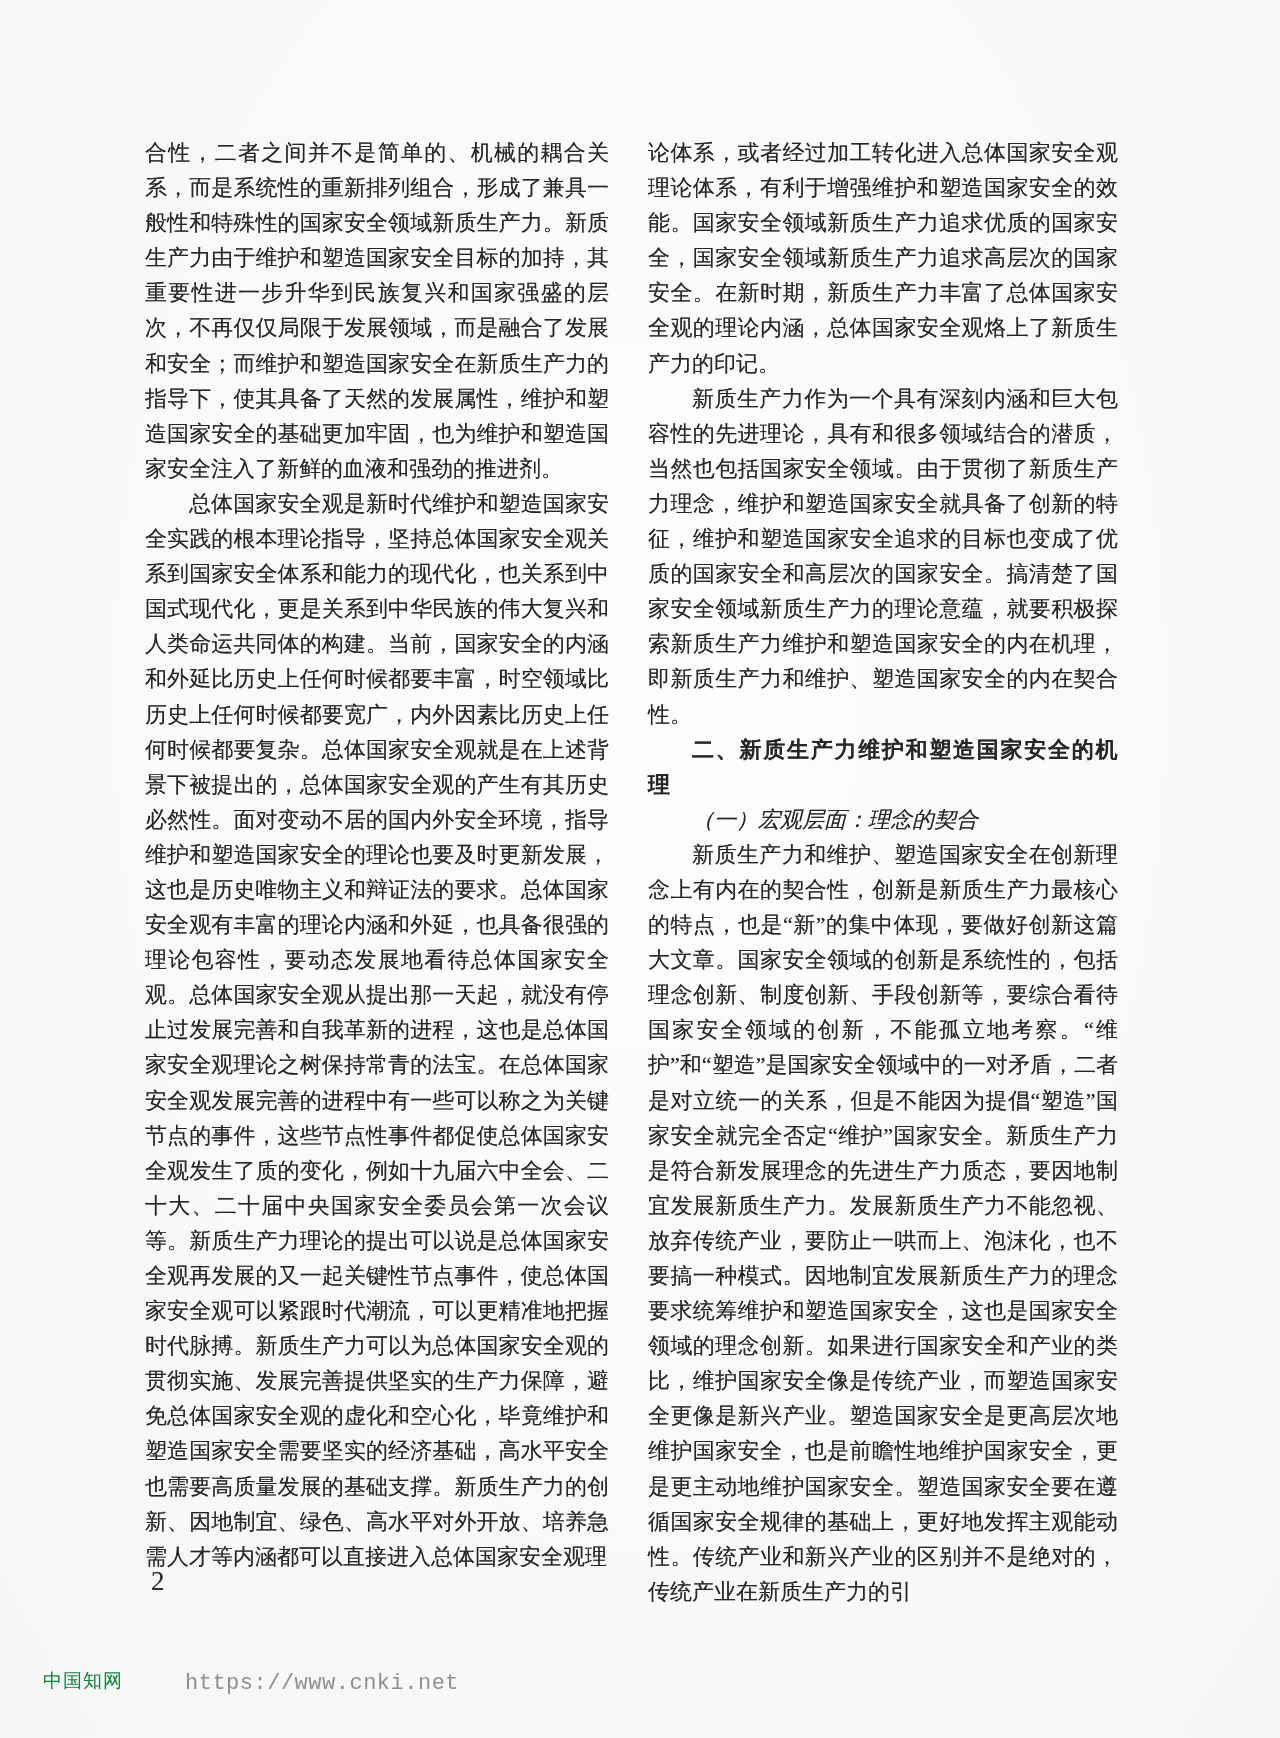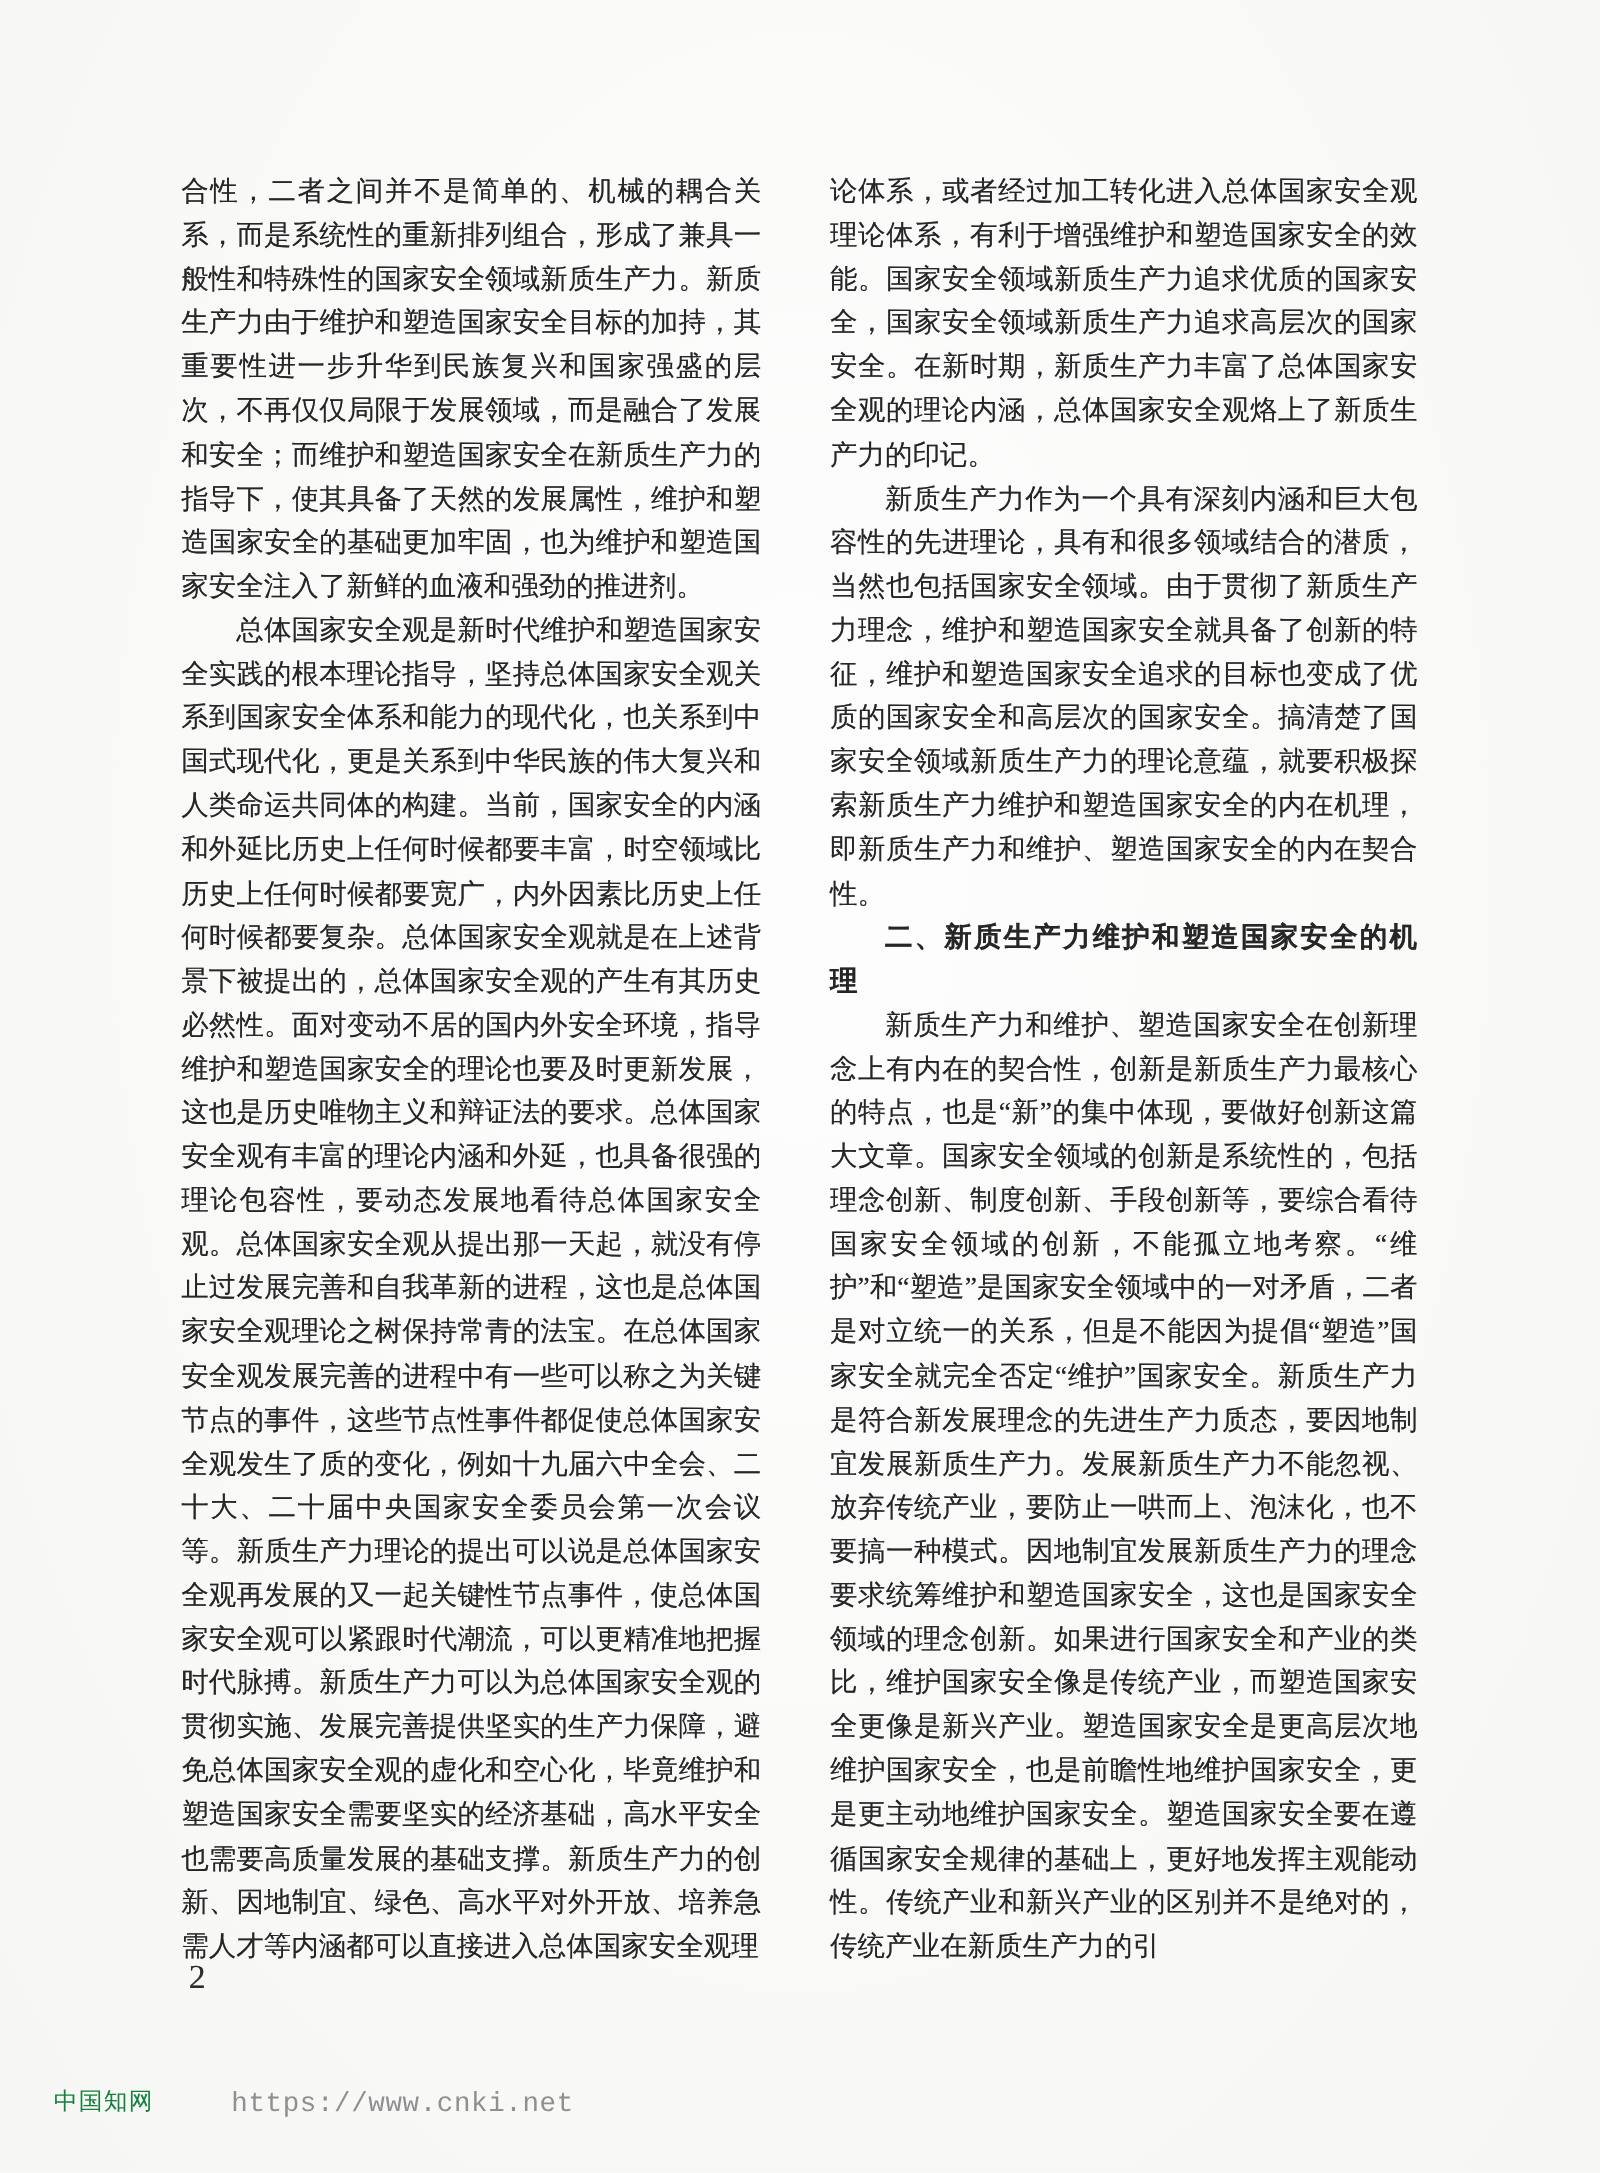--- a/index.html
+++ b/index.html
@@ -26,21 +26,21 @@
     top: 135px;
     width: 464px;
     font-size: 22px;
     line-height: 35.1px;
     color: #262626;
     text-align: justify;
     text-justify: inter-ideograph;
     text-shadow: 0 0 0.5px rgba(38,38,38,0.55);
   }
   .column.left  { left: 145px; }
-  .column.right { left: 664px; width: 470px; }
+  .column.right { left: 648px; width: 470px; }
   .column p {
     margin: 0;
     padding: 0;
   }
   .block.indent   { text-indent: 2em; }
   .block.noindent { text-indent: 0; }
   .block.heading {
     text-indent: 2em;
     font-weight: 700;
     font-family: "Liberation Sans", "DejaVu Sans", sans-serif;
@@ -91,20 +91,21 @@
 
   <div class="column left">
       <p class="block paragraph noindent">合性，二者之间并不是简单的、机械的耦合关系，而是系统性的重新排列组合，形成了兼具一般性和特殊性的国家安全领域新质生产力。新质生产力由于维护和塑造国家安全目标的加持，其重要性进一步升华到民族复兴和国家强盛的层次，不再仅仅局限于发展领域，而是融合了发展和安全；而维护和塑造国家安全在新质生产力的指导下，使其具备了天然的发展属性，维护和塑造国家安全的基础更加牢固，也为维护和塑造国家安全注入了新鲜的血液和强劲的推进剂。</p>
       <p class="block paragraph indent">总体国家安全观是新时代维护和塑造国家安全实践的根本理论指导，坚持总体国家安全观关系到国家安全体系和能力的现代化，也关系到中国式现代化，更是关系到中华民族的伟大复兴和人类命运共同体的构建。当前，国家安全的内涵和外延比历史上任何时候都要丰富，时空领域比历史上任何时候都要宽广，内外因素比历史上任何时候都要复杂。总体国家安全观就是在上述背景下被提出的，总体国家安全观的产生有其历史必然性。面对变动不居的国内外安全环境，指导维护和塑造国家安全的理论也要及时更新发展，这也是历史唯物主义和辩证法的要求。总体国家安全观有丰富的理论内涵和外延，也具备很强的理论包容性，要动态发展地看待总体国家安全观。总体国家安全观从提出那一天起，就没有停止过发展完善和自我革新的进程，这也是总体国家安全观理论之树保持常青的法宝。在总体国家安全观发展完善的进程中有一些可以称之为关键节点的事件，这些节点性事件都促使总体国家安全观发生了质的变化，例如十九届六中全会、二十大、二十届中央国家安全委员会第一次会议等。新质生产力理论的提出可以说是总体国家安全观再发展的又一起关键性节点事件，使总体国家安全观可以紧跟时代潮流，可以更精准地把握时代脉搏。新质生产力可以为总体国家安全观的贯彻实施、发展完善提供坚实的生产力保障，避免总体国家安全观的虚化和空心化，毕竟维护和塑造国家安全需要坚实的经济基础，高水平安全也需要高质量发展的基础支撑。新质生产力的创新、因地制宜、绿色、高水平对外开放、培养急需人才等内涵都可以直接进入总体国家安全观理</p>
     </div>
 
   <div class="column right">
       <p class="block paragraph noindent">论体系，或者经过加工转化进入总体国家安全观理论体系，有利于增强维护和塑造国家安全的效能。国家安全领域新质生产力追求优质的国家安全，国家安全领域新质生产力追求高层次的国家安全。在新时期，新质生产力丰富了总体国家安全观的理论内涵，总体国家安全观烙上了新质生产力的印记。</p>
       <p class="block paragraph indent">新质生产力作为一个具有深刻内涵和巨大包容性的先进理论，具有和很多领域结合的潜质，当然也包括国家安全领域。由于贯彻了新质生产力理念，维护和塑造国家安全就具备了创新的特征，维护和塑造国家安全追求的目标也变成了优质的国家安全和高层次的国家安全。搞清楚了国家安全领域新质生产力的理论意蕴，就要积极探索新质生产力维护和塑造国家安全的内在机理，即新质生产力和维护、塑造国家安全的内在契合性。</p>
       <p class="block heading indent">二、新质生产力维护和塑造国家安全的机理</p>
+      <p class="block subheading indent">（一）宏观层面：理念的契合</p>
       <p class="block paragraph indent">新质生产力和维护、塑造国家安全在创新理念上有内在的契合性，创新是新质生产力最核心的特点，也是“新”的集中体现，要做好创新这篇大文章。国家安全领域的创新是系统性的，包括理念创新、制度创新、手段创新等，要综合看待国家安全领域的创新，不能孤立地考察。“维护”和“塑造”是国家安全领域中的一对矛盾，二者是对立统一的关系，但是不能因为提倡“塑造”国家安全就完全否定“维护”国家安全。新质生产力是符合新发展理念的先进生产力质态，要因地制宜发展新质生产力。发展新质生产力不能忽视、放弃传统产业，要防止一哄而上、泡沫化，也不要搞一种模式。因地制宜发展新质生产力的理念要求统筹维护和塑造国家安全，这也是国家安全领域的理念创新。如果进行国家安全和产业的类比，维护国家安全像是传统产业，而塑造国家安全更像是新兴产业。塑造国家安全是更高层次地维护国家安全，也是前瞻性地维护国家安全，更是更主动地维护国家安全。塑造国家安全要在遵循国家安全规律的基础上，更好地发挥主观能动性。传统产业和新兴产业的区别并不是绝对的，传统产业在新质生产力的引</p>
     </div>
 
   <div class="folio">2</div>
 
   <div class="footer">
     <span class="brand">中国知网</span>
     <span class="url">https://www.cnki.net</span>
   </div>
 

